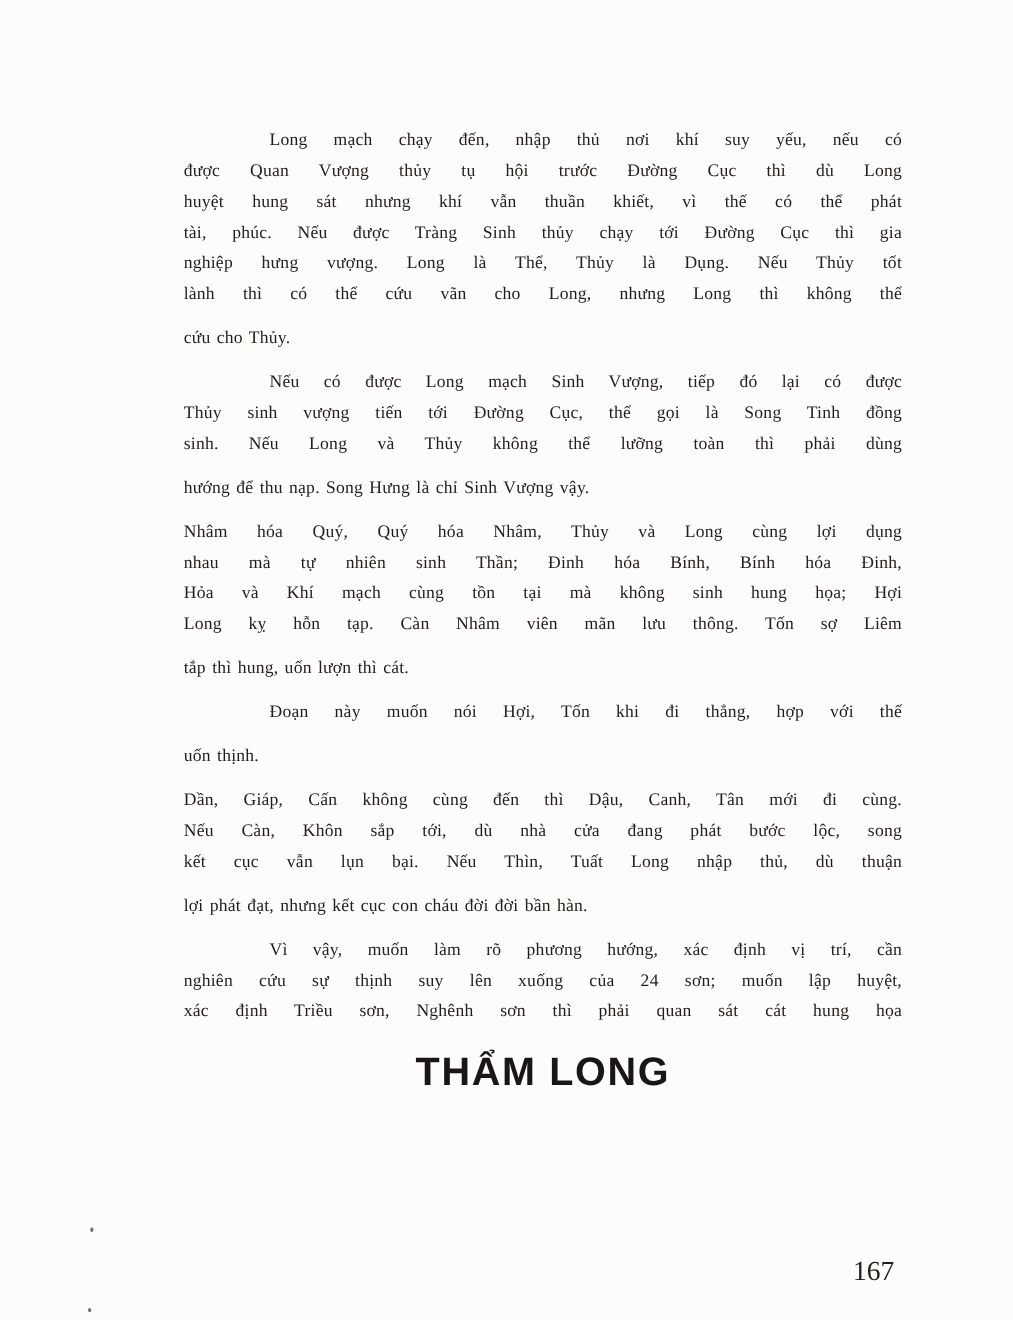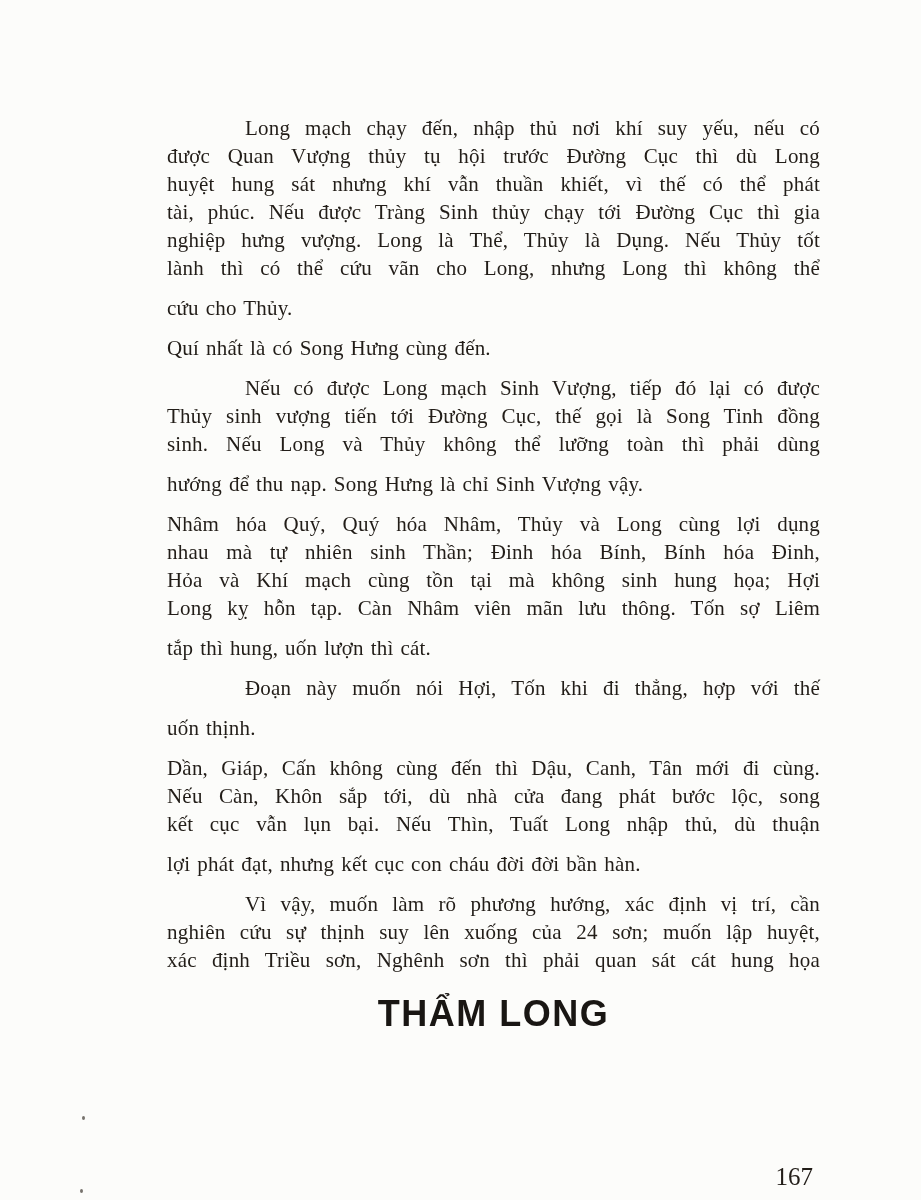--- a/index.html
+++ b/index.html
@@ -22,21 +22,21 @@
   .text-block {
     position: absolute;
     left: 167px;
     top: 114px;
     width: 653px;
   }
   .para {
     margin: 0 0 12px 0;
   }
   .line {
-    font-size: 21px;
+    font-size: 16px;
     line-height: 28px;
     text-align: justify;
     text-align-last: justify;
     word-spacing: 1.5px;
     letter-spacing: 0.2px;
     white-space: normal;
   }
   .line.first-indent {
     text-indent: 78px;
   }
@@ -54,21 +54,20 @@
     letter-spacing: 1.5px;
     color: #191613;
   }
   .page-number {
     position: absolute;
     top: 1142px;
     right: 108px;
     font-size: 25px;
     line-height: 30px;
     color: #221d18;
-    margin-top: 20px;
   }
   .speck {
     position: absolute;
     background: #4a443d;
     border-radius: 50%;
     opacity: 0.75;
   }
   .speck.s1 { left: 82px; top: 1116px; width: 3px; height: 4px; }
   .speck.s2 { left: 80px; top: 1189px; width: 3px; height: 4px; }
 </style>
@@ -82,23 +81,20 @@
     <div class="para">
       <div class="line first-indent">Long mạch chạy đến, nhập thủ nơi khí suy yếu, nếu có</div>
       <div class="line">được Quan Vượng thủy tụ hội trước Đường Cục thì dù Long</div>
       <div class="line">huyệt hung sát nhưng khí vẫn thuần khiết, vì thế có thể phát</div>
       <div class="line">tài, phúc. Nếu được Tràng Sinh thủy chạy tới Đường Cục thì gia</div>
       <div class="line">nghiệp hưng vượng. Long là Thể, Thủy là Dụng. Nếu Thủy tốt</div>
       <div class="line">lành thì có thể cứu vãn cho Long, nhưng Long thì không thể</div>
       <div class="line last">cứu cho Thủy.</div>
     </div>
 
-    <div class="para">
-      <div class="line last">Quí nhất là có Song Hưng cùng đến.</div>
-    </div>
 
     <div class="para">
       <div class="line first-indent">Nếu có được Long mạch Sinh Vượng, tiếp đó lại có được</div>
       <div class="line">Thủy sinh vượng tiến tới Đường Cục, thế gọi là Song Tinh đồng</div>
       <div class="line">sinh. Nếu Long và Thủy không thể lưỡng toàn thì phải dùng</div>
       <div class="line last">hướng để thu nạp. Song Hưng là chỉ Sinh Vượng vậy.</div>
     </div>
 
     <div class="para">
       <div class="line">Nhâm hóa Quý, Quý hóa Nhâm, Thủy và Long cùng lợi dụng</div>

